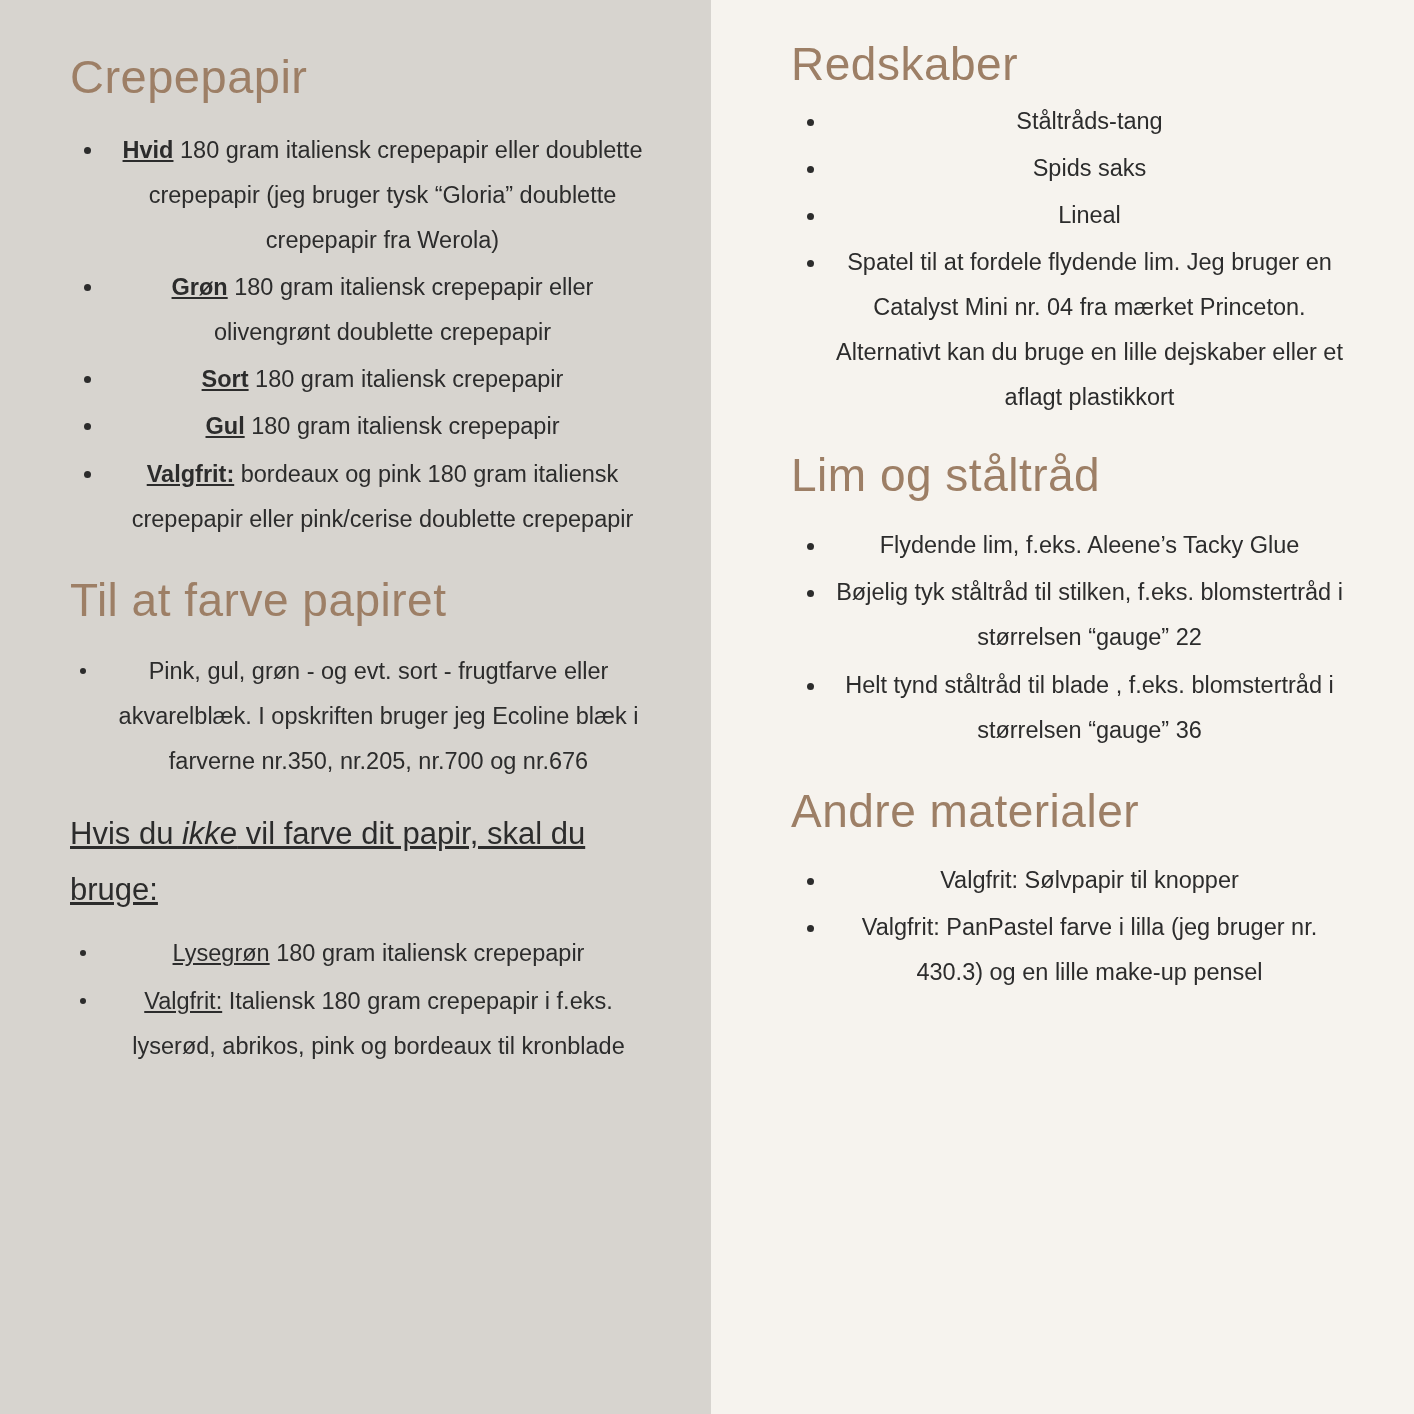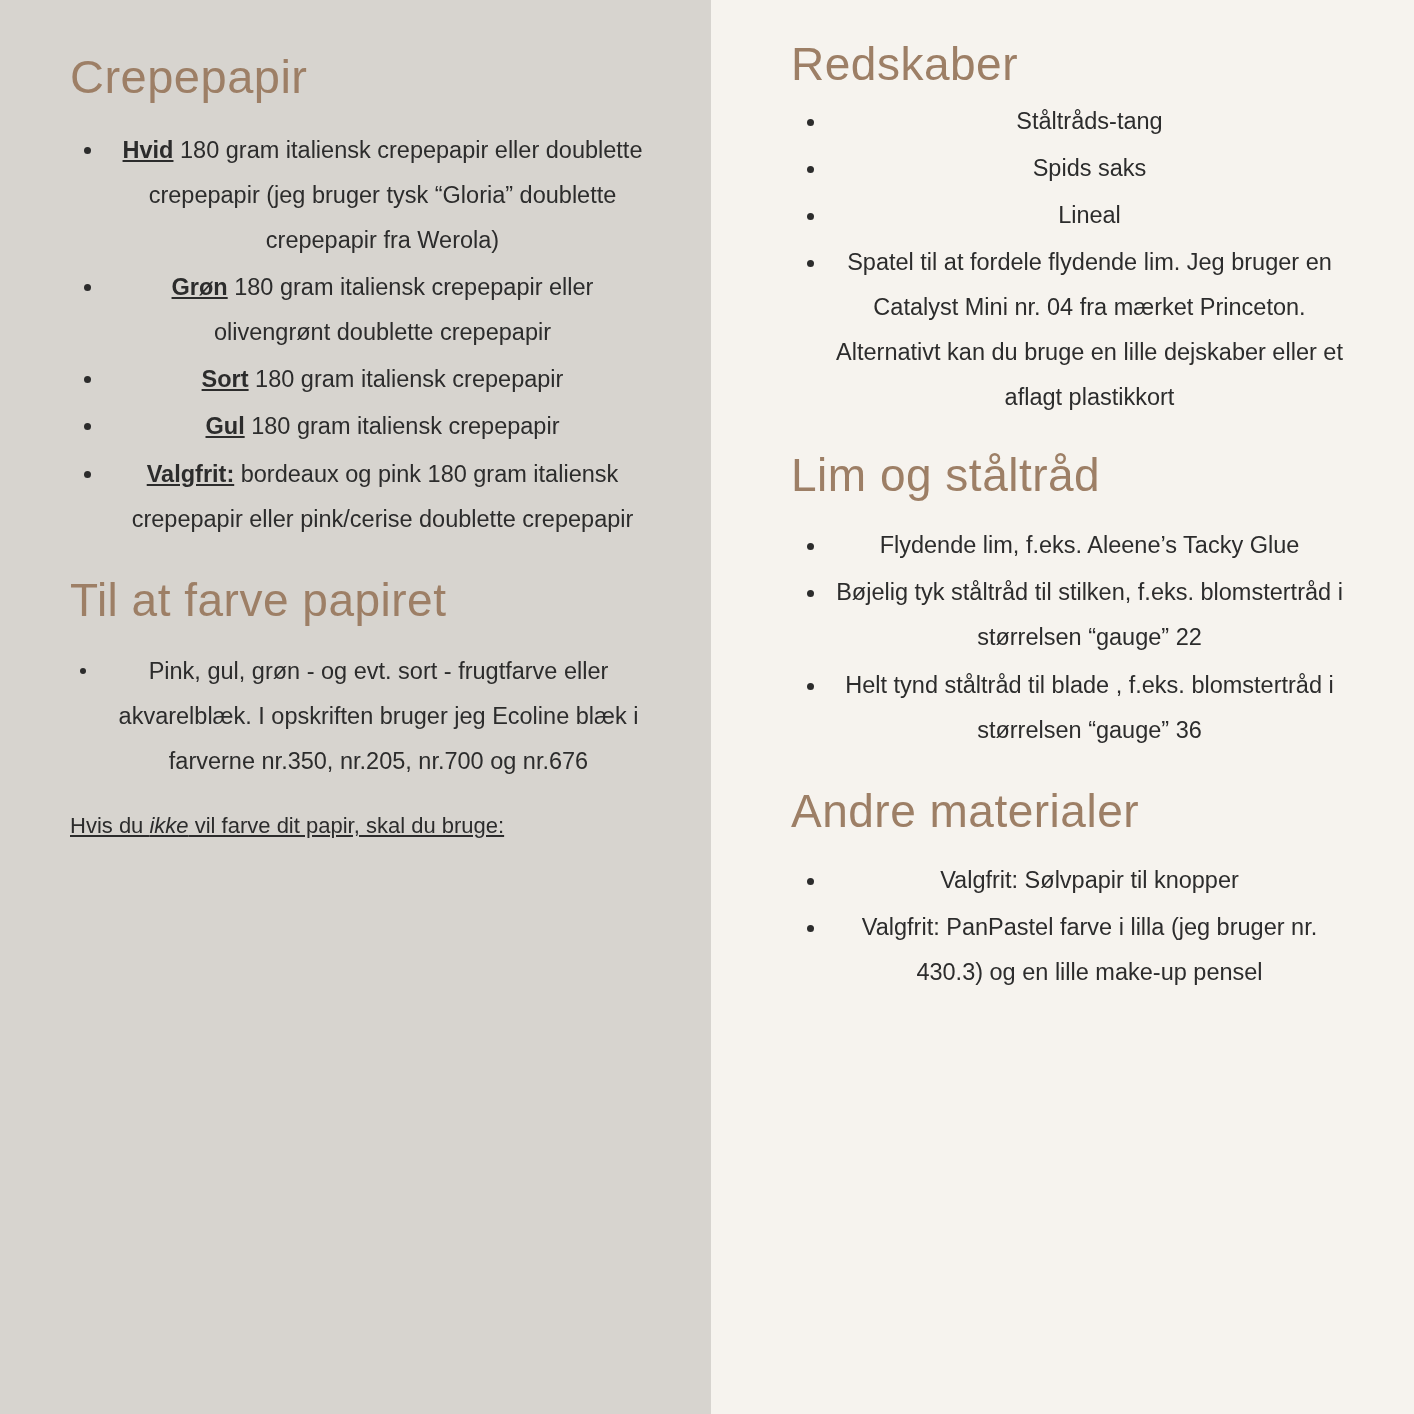--- a/index.html
+++ b/index.html
@@ -123,21 +123,21 @@
     width: 6px;
     height: 6px;
     top: 19px;
   }
   ul.items.small-bullet li { padding-left: 26px; }
 
   .lead-b { font-weight: bold; text-decoration: underline; }
   .lead-u { text-decoration: underline; }
 
   .note {
-    font-size: 22px;
+    font-size: 31px;
     line-height: 1.8;
     color: #2c2c2c;
     text-decoration: underline;
     margin: 22px 0 14px 0;
   }
   .note em { font-style: italic; }
 
   .right-list li { font-size: 23.5px; line-height: 1.95; }
   .col-right ul.items { margin-left: 10px; }
   .col-right ul.items li::before { top: 20px; }
@@ -214,20 +214,28 @@
       <ul class="items small-bullet">
         <li>
           <span>Pink, gul, grøn - og evt. sort - frugtfarve eller akvarelblæk. I opskriften bruger jeg Ecoline blæk i farverne nr.350, nr.205, nr.700 og nr.676</span>
         </li>
       </ul>
 
       <p class="note">
         <span>Hvis du </span><em>ikke</em><span> vil farve dit papir, skal du bruge: </span>
       </p>
 
+      <ul class="items small-bullet">
+        <li>
+          <span class="lead-u">Lysegrøn</span><span> 180 gram italiensk crepepapir</span>
+        </li>
+        <li>
+          <span class="lead-u">Valgfrit:</span><span> Italiensk 180 gram crepepapir i f.eks. lyserød, abrikos, pink og bordeaux til kronblade</span>
+        </li>
+      </ul>
     </div>
 
     <div class="col-right">
 
       <h2 class="section s-redsk">Redskaber</h2>
 
       <ul class="items right-list">
         <li><span>Ståltråds-tang</span></li>
         <li><span>Spids saks</span></li>
         <li><span>Lineal</span></li>

